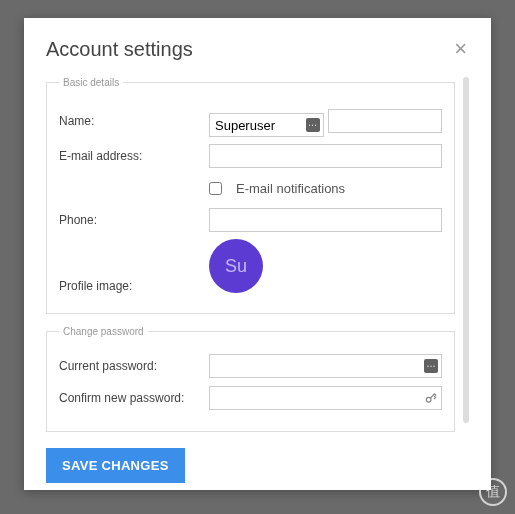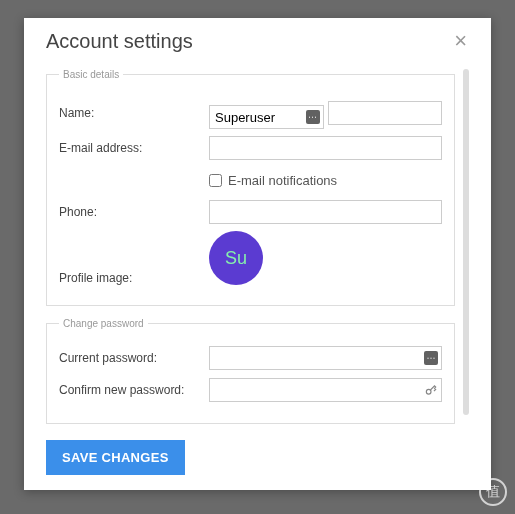--- a/index.html
+++ b/index.html
@@ -11,21 +11,21 @@
       overflow: hidden;
       position: relative;
     }
     .modal {
       background: #fff;
       position: absolute;
       left: 24px;
       right: 24px;
       top: 18px;
       bottom: 24px;
-      padding: 12px 22px 16px 22px;
+      padding: 20px 22px 16px 22px;
       box-shadow: 0 2px 10px rgba(0,0,0,0.3);
     }
     .modal-header {
       display: flex;
       justify-content: space-between;
       align-items: flex-start;
       margin-bottom: 16px;
     }
     .modal-title {
       font-size: 20px;
@@ -111,31 +111,31 @@
       right: 4px;
       top: 50%;
       transform: translateY(-50%);
       width: 14px;
       height: 14px;
       color: #868686;
     }
     .checkbox-row {
       display: flex;
       align-items: center;
-      gap: 6px;
+      gap: 14px;
       font-size: 13px;
       color: #555;
     }
     .checkbox-row input { width: 13px; height: 13px; }
     .avatar {
       width: 54px;
       height: 54px;
       border-radius: 50%;
       background: #5b3bd1;
-      color: #86efac;
+      color: #c4b5fd;
       display: flex;
       align-items: center;
       justify-content: center;
       font-size: 18px;
     }
     .save-btn {
       background: #3b8fea;
       color: #fff;
       border: none;
       font-size: 13px;

